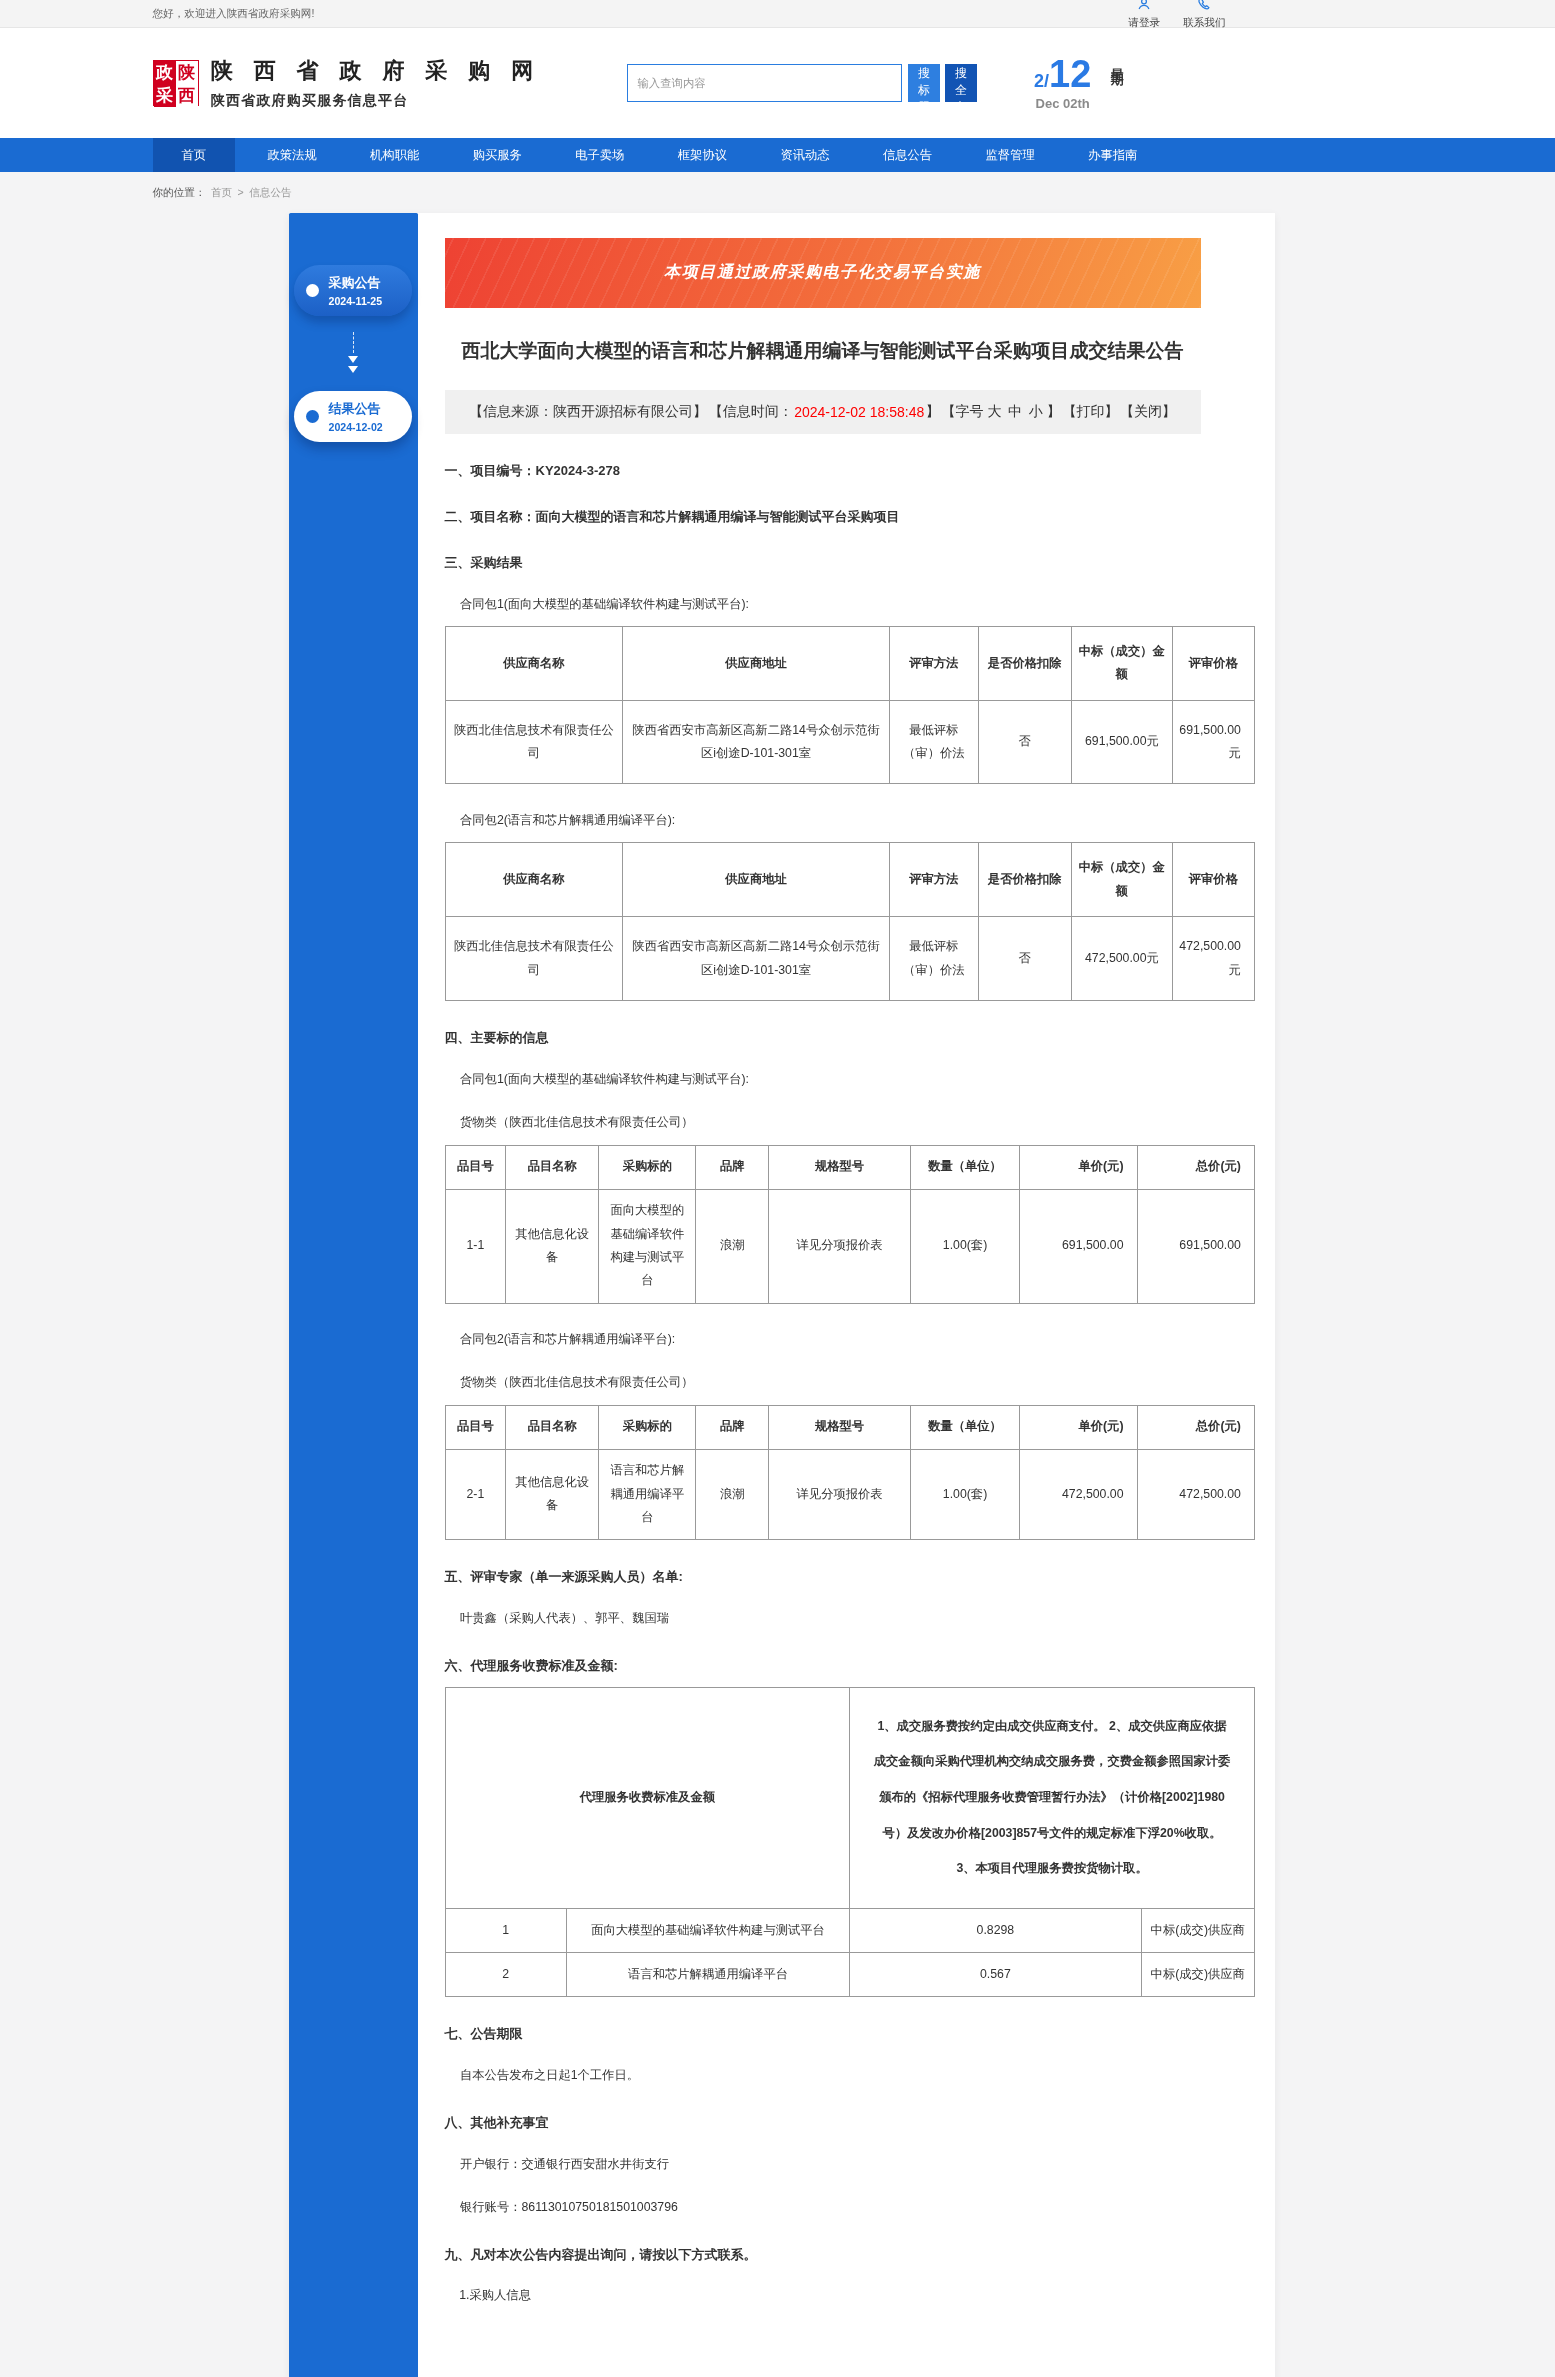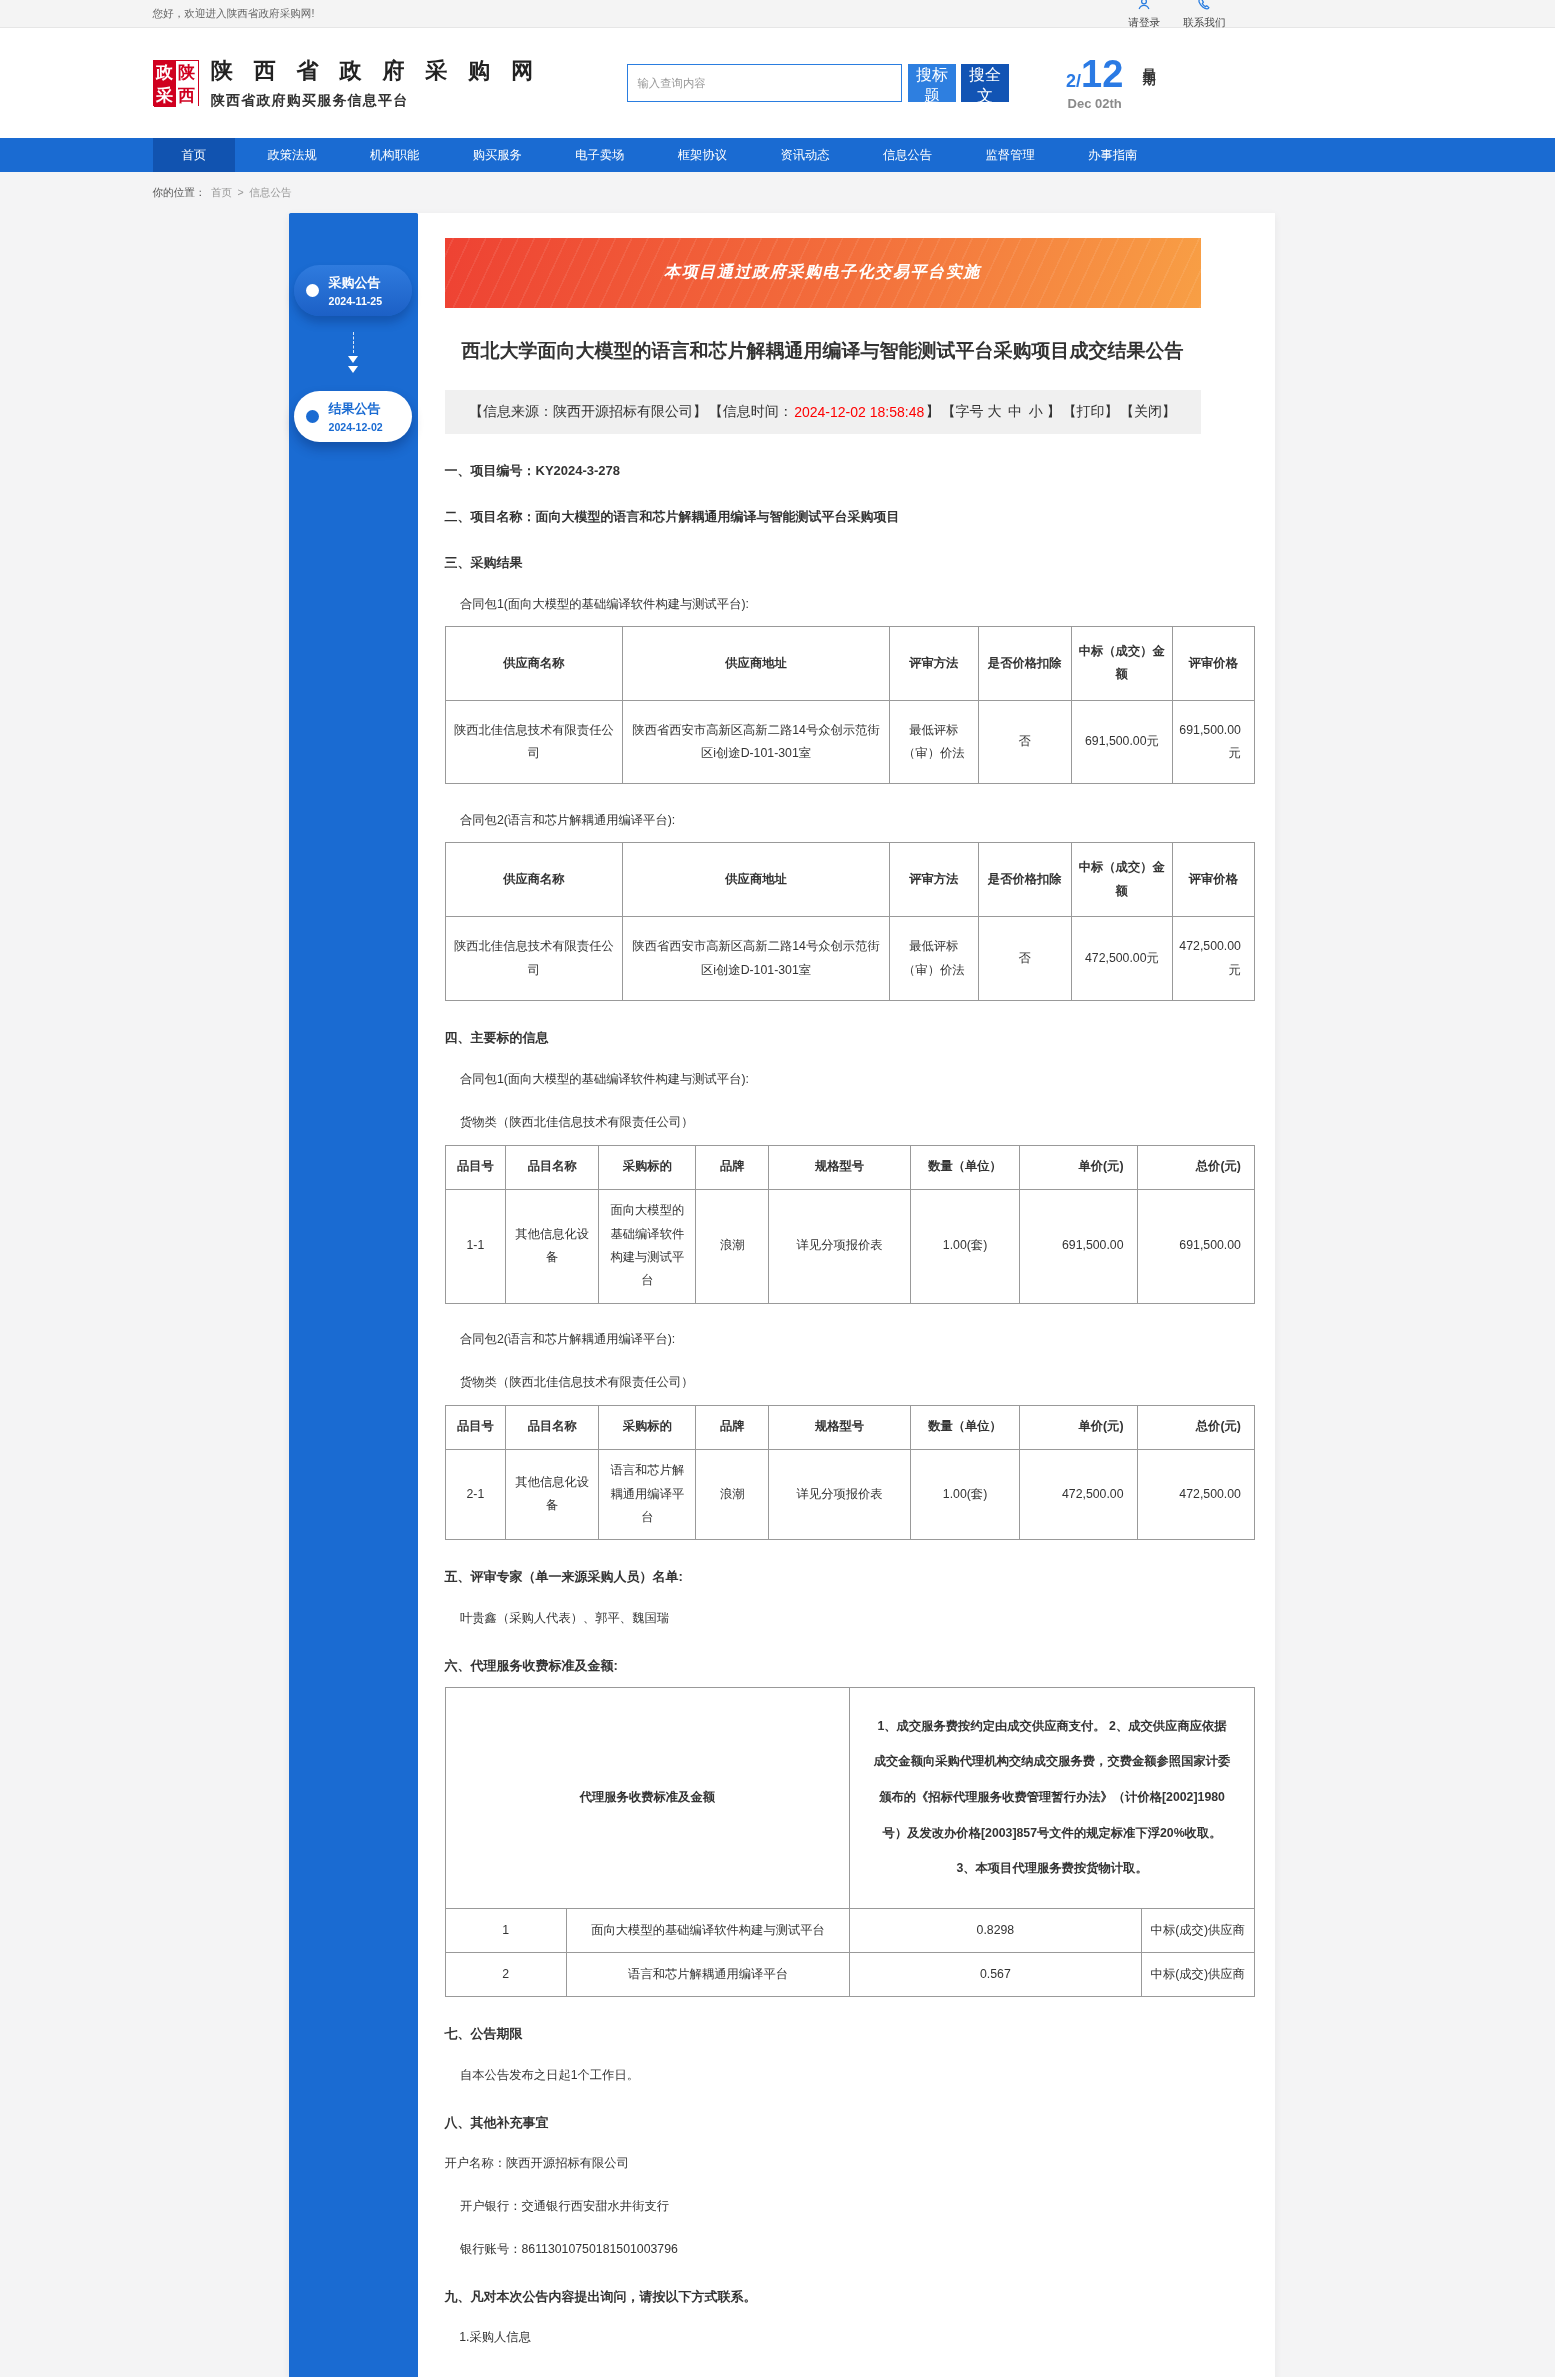--- a/index.html
+++ b/index.html
@@ -23,21 +23,21 @@
            grid-template-columns:1fr 1fr; grid-template-rows:1fr 1fr; background:#fff; }
   .stamp span { display:flex; align-items:center; justify-content:center; font-size:17px; font-weight:bold; }
   .stamp .r { background:#d0001f; color:#fff; }
   .stamp .wht { background:#fff; color:#d0001f; }
   .site-title { font-size:22px; font-weight:bold; color:#222; letter-spacing:7.4px; }
   .site-sub { font-size:14px; font-weight:bold; color:#333; letter-spacing:1.2px; margin-top:5.7px; }
   .search { display:flex; margin-left:86px; }
   .search input { width:275px; height:38px; border:1.6px solid #2a7de0; padding:0 9.8px; font-size:11.4px;
                   outline:none; color:#333; }
   .search input::placeholder { color:#999; }
-  .s-btn { height:38px; width:48px; border:none; color:#fff; font-size:16px; cursor:pointer; }
+  .s-btn { height:38px; width:32px; border:none; color:#fff; font-size:12px; cursor:pointer; }
   .s-btn1 { background:#2e7fe0; margin-left:6.5px; }
   .s-btn2 { background:#1254b4; margin-left:4.9px; }
   .datebox { margin-left:57px; display:flex; gap:16.4px; }
   .d-num { display:flex; align-items:baseline; color:#2a7ae4; }
   .d-m { font-size:18px; font-weight:bold; }
   .d-d { font-size:38px; font-weight:bold; line-height:1; }
   .d-en { font-size:13px; font-weight:bold; color:#8a8a8a; margin-top:3.3px; text-align:center; }
   .d-week { writing-mode:vertical-rl; font-size:13px; font-weight:bold; color:#333; letter-spacing:4.1px; padding-top:3.3px; }
 
   
@@ -392,21 +392,20 @@
             <td>0.567</td>
             <td>中标(成交)供应商</td>
           </tr>
         </tbody>
           </table>
 
         <div class="sec-h">七、公告期限</div>
         <div class="p1">自本公告发布之日起1个工作日。</div>
 
         <div class="sec-h">八、其他补充事宜</div>
-        <div class="p0">开户名称：陕西开源招标有限公司</div>
         <div class="p1">开户银行：交通银行西安甜水井街支行</div>
         <div class="p1">银行账号：86113010750181501003796</div>
 
         <div class="sec-h">九、凡对本次公告内容提出询问，请按以下方式联系。</div>
         <div class="pg">1.采购人信息</div>
 
       </div>
     </div>
   </div>
 </div>

